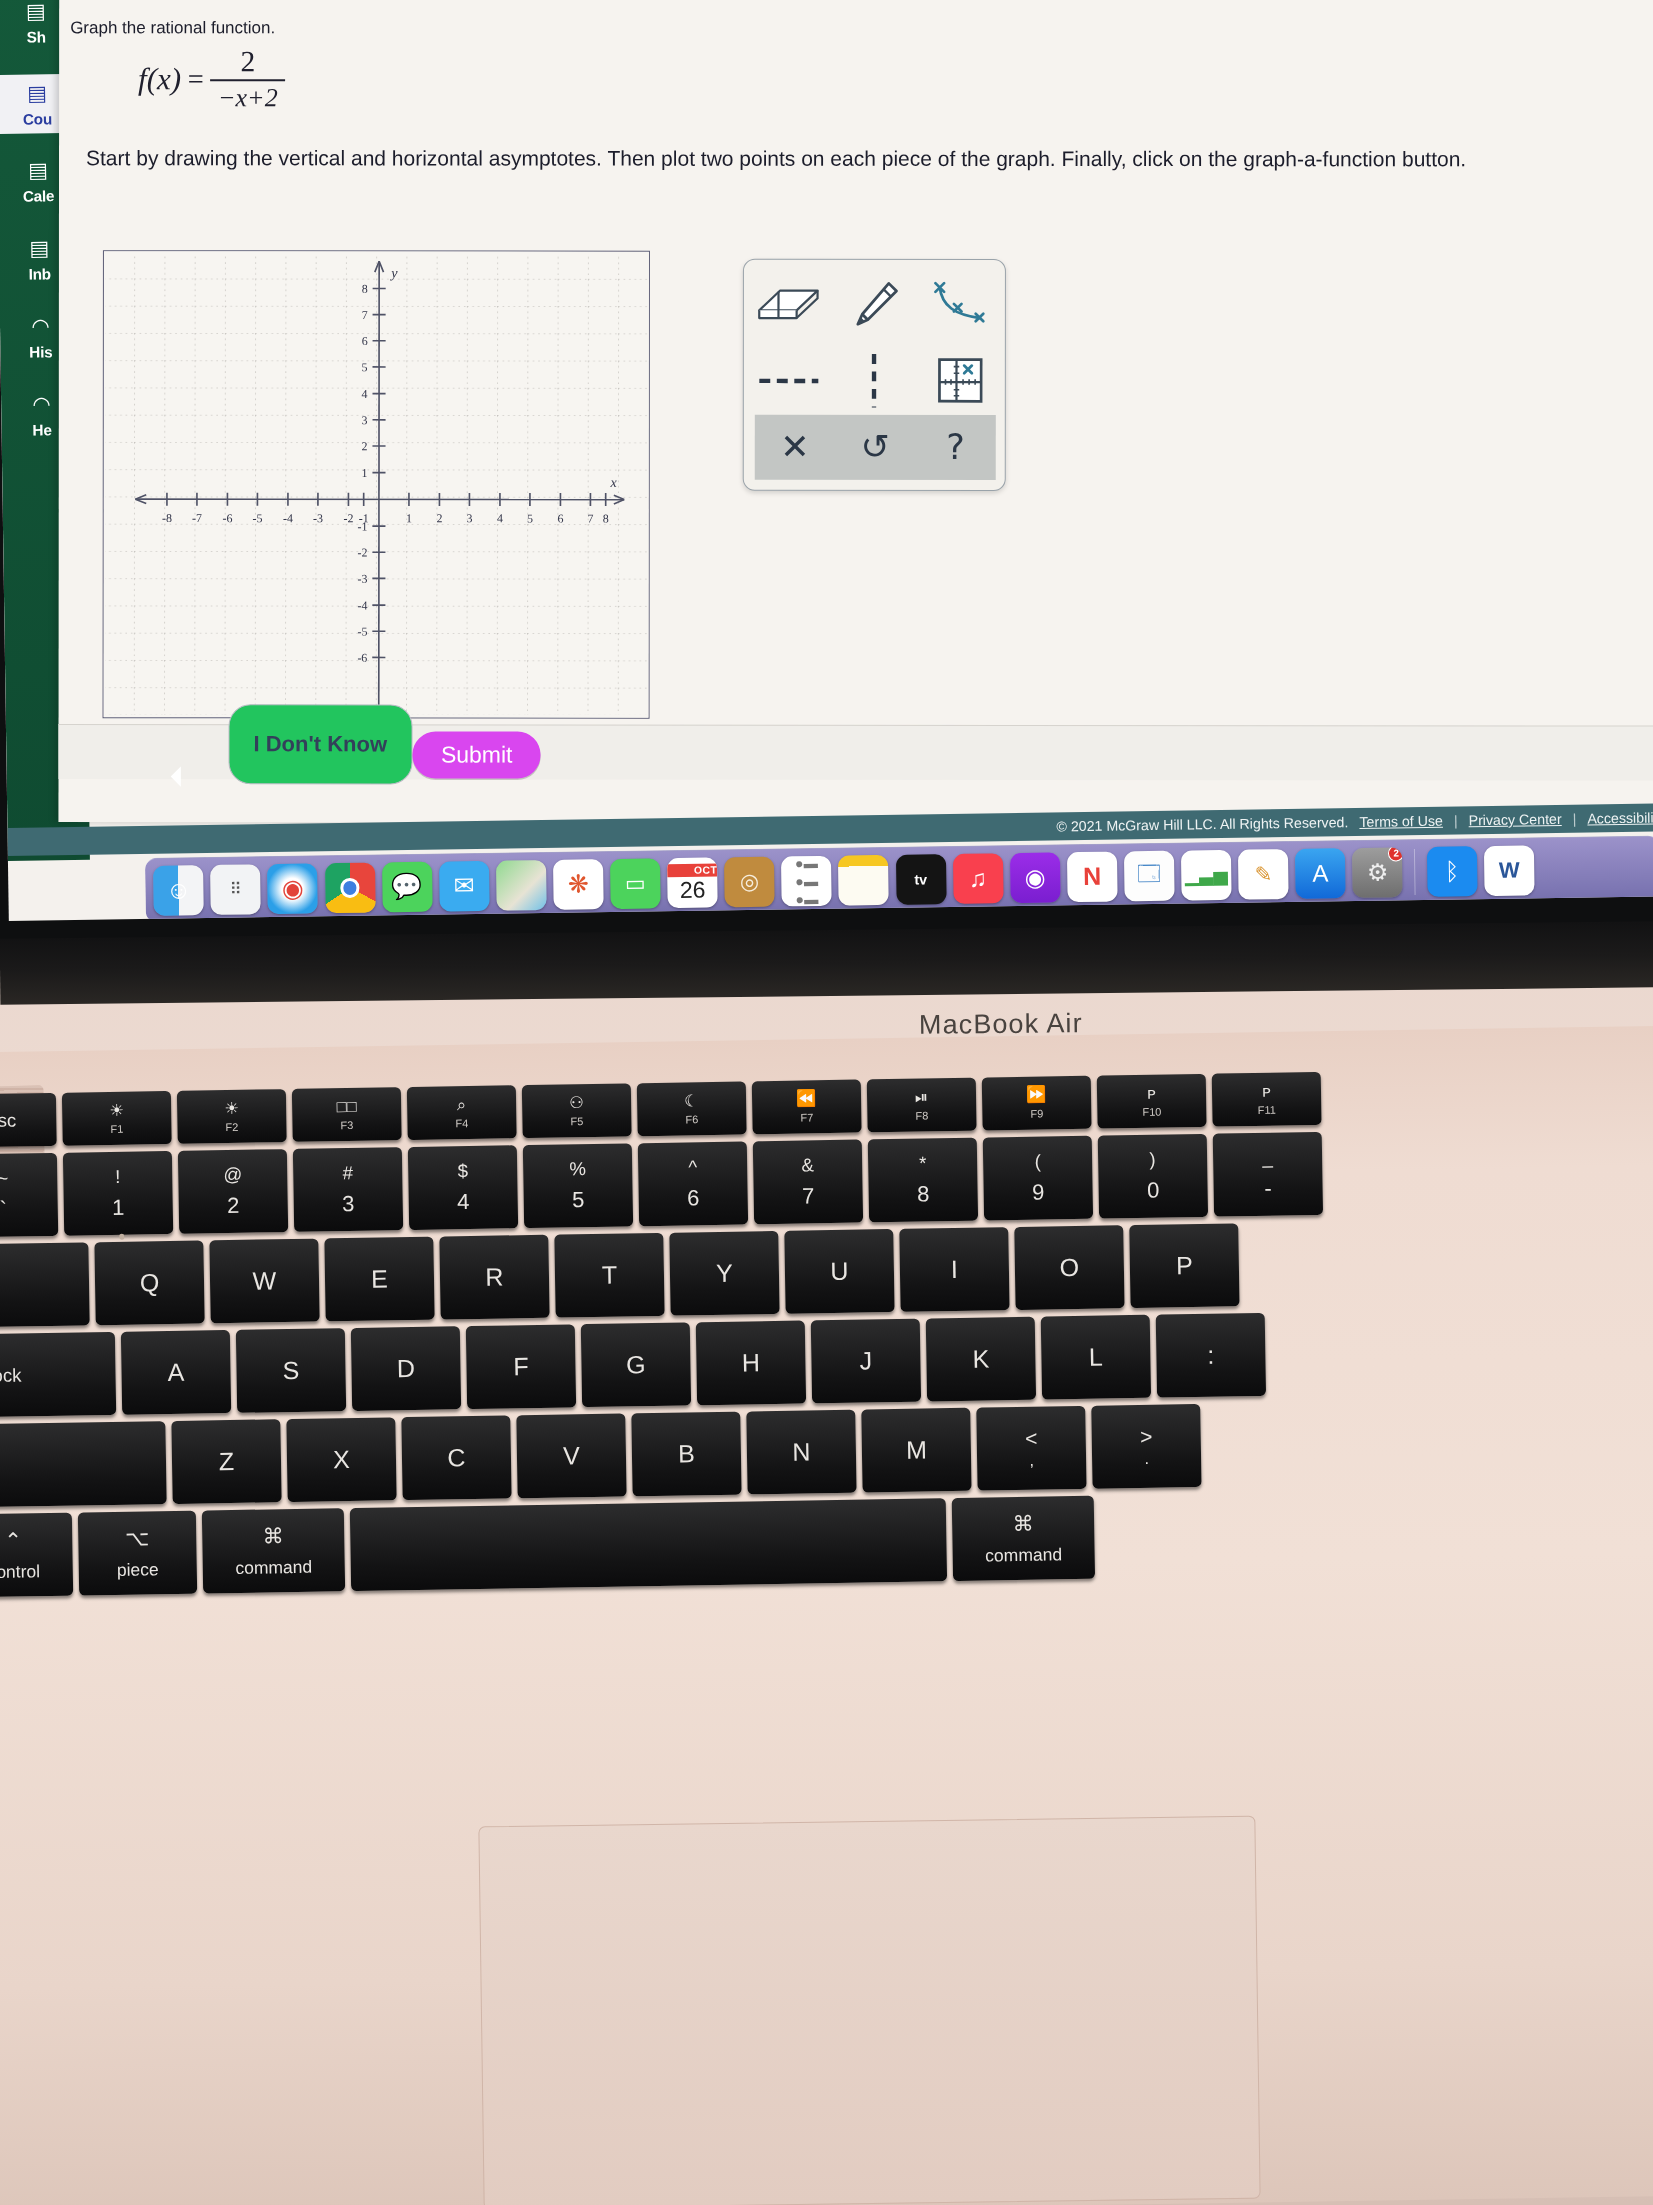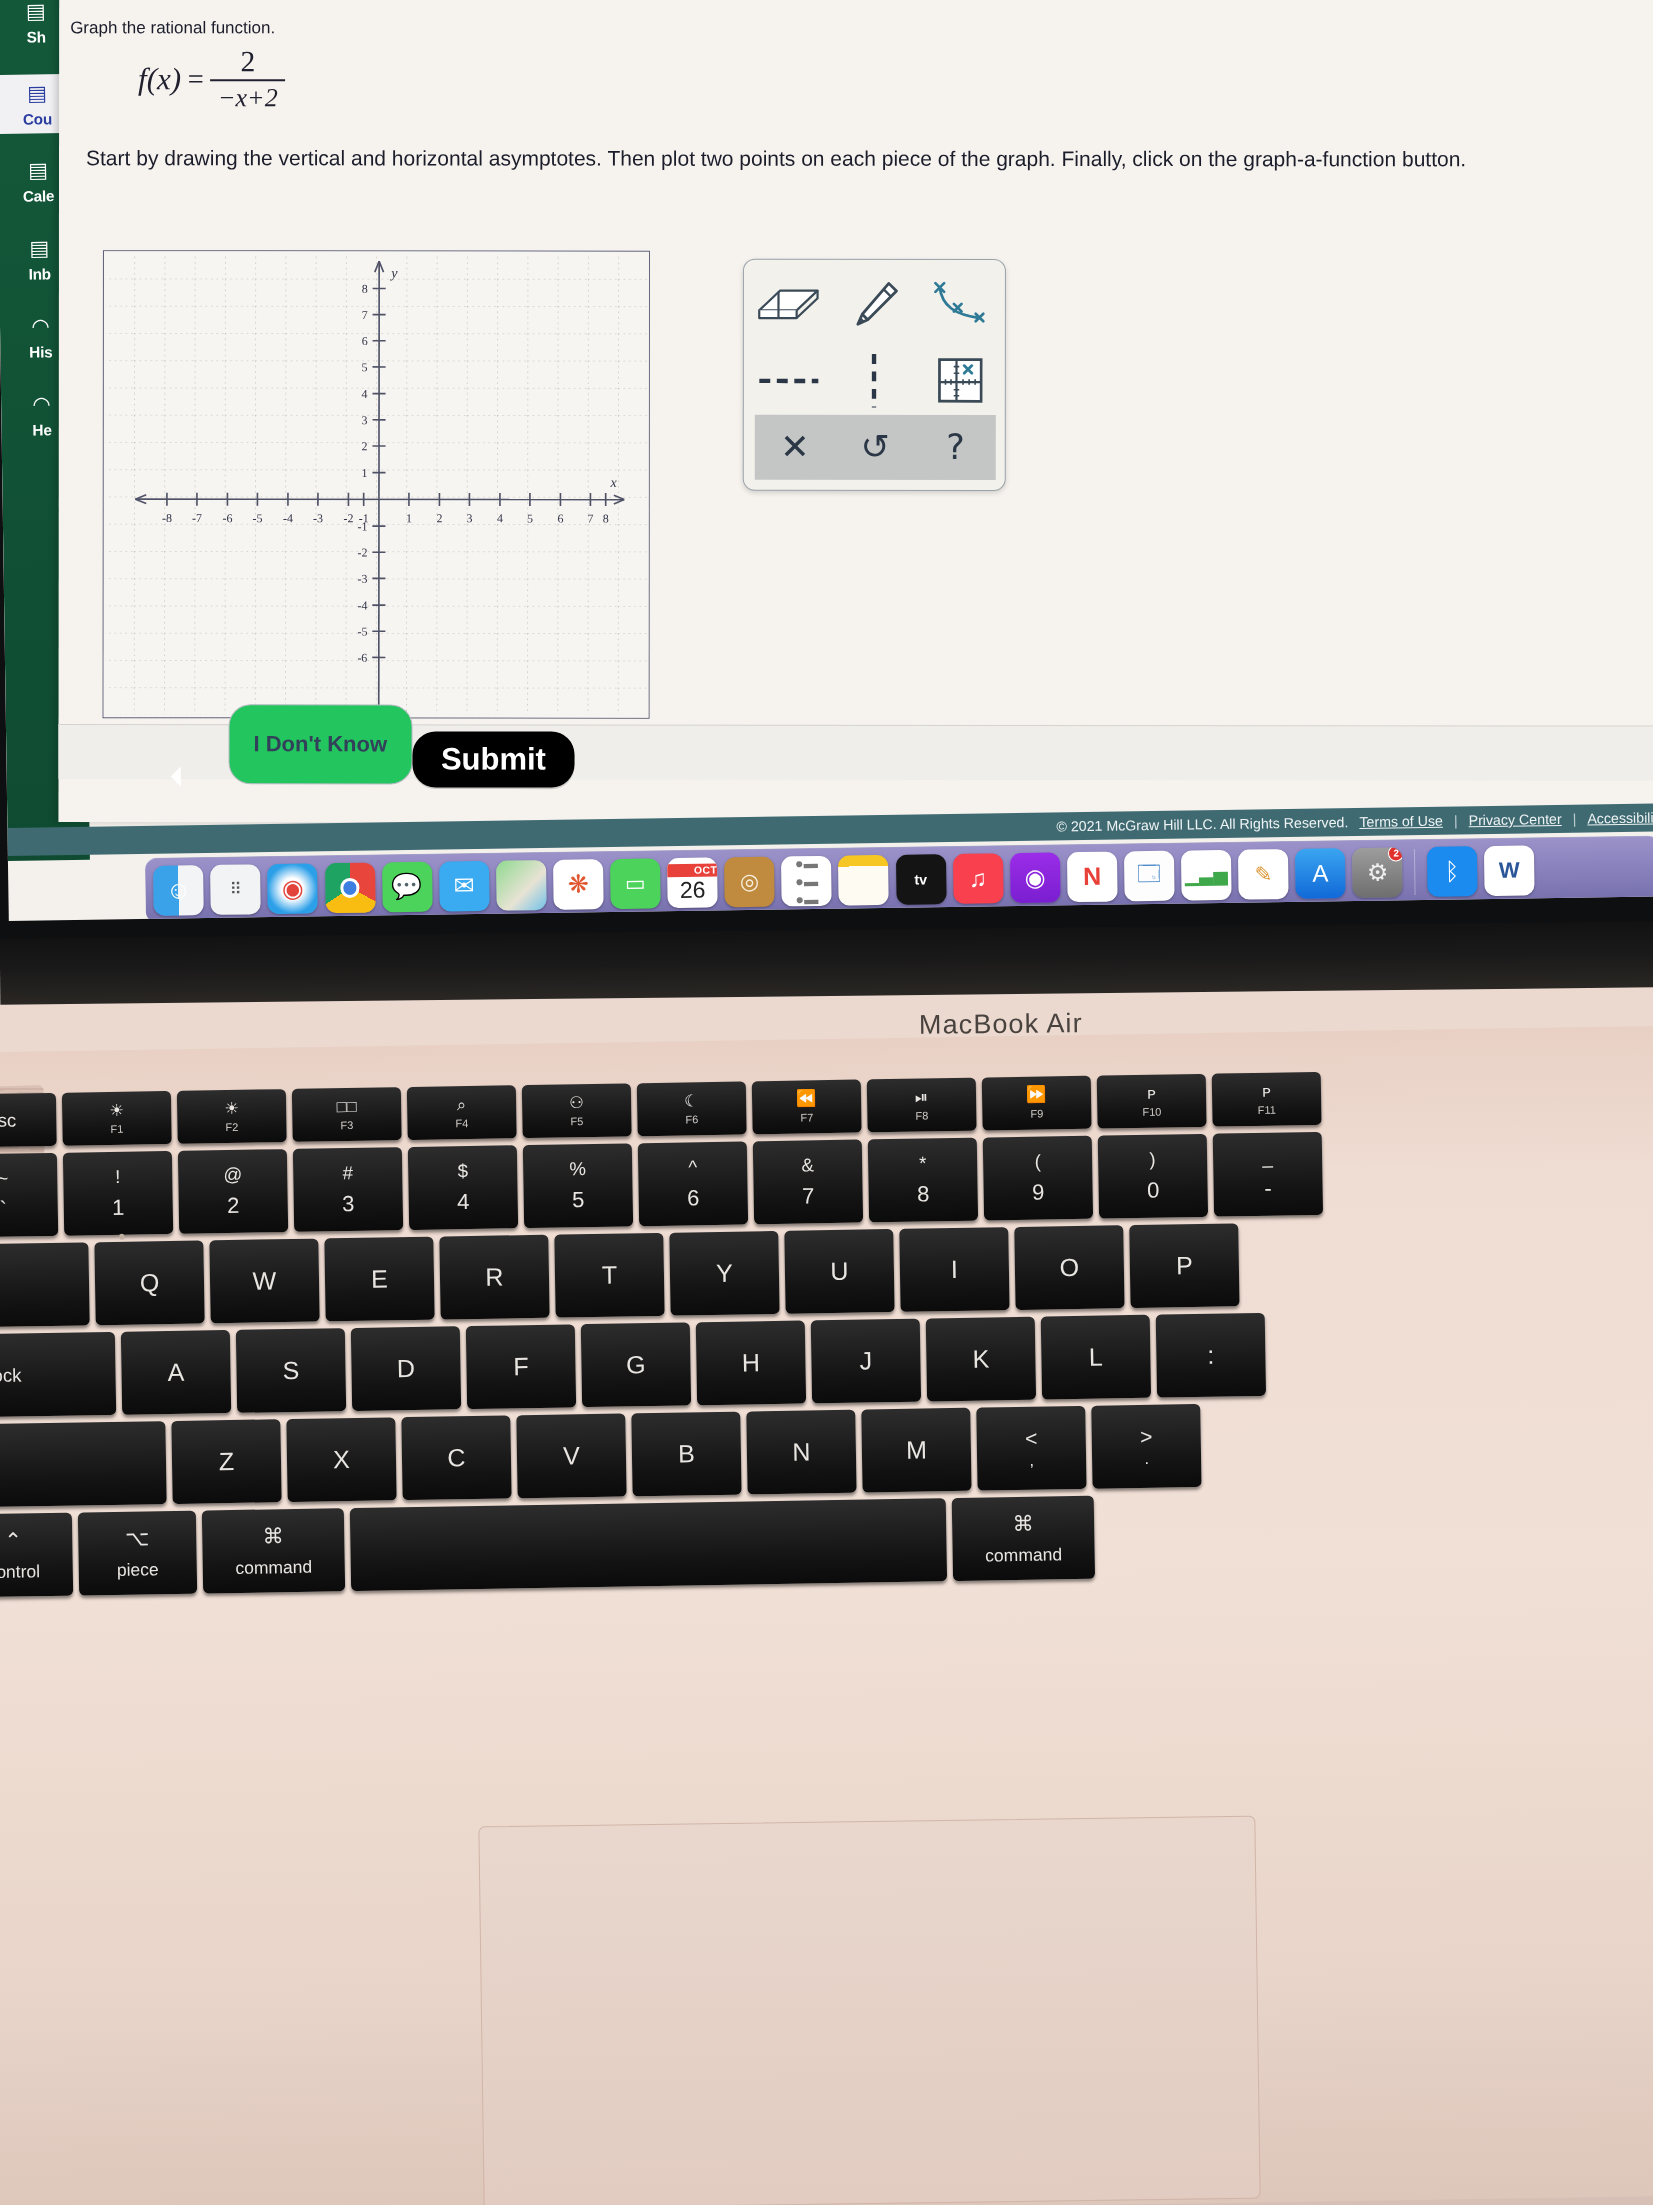--- a/index.html
+++ b/index.html
@@ -135,21 +135,21 @@
     background: #f0eeea; border-top:0.5px solid #d6d3ce;
   }
   .btn-idk {
     position:absolute; left: 170px; top: 768px;
     padding: 26px 24px; border:1.1px solid #b9bcc4; border-radius: 22px;
     background:#22c55e; color:#33405a; font-size: 22px; font-weight:600;
   }
   .btn-submit {
     position:absolute; left: 354px; top: 795px;
     padding: 9.8px 28.4px; border-radius: 23px;
-    background:#000000; color:#fff; font-size: 31px; font-weight:700;
+    background:#d946ef; color:#fff; font-size: 23px; font-weight:400;
     box-shadow: 0 1.6px 0 rgba(0,0,0,.18);
   }
   .collapse-arrow {
     position:absolute; left: 112px; top: 826px;
     font-size: 25px; color:#ffffff; font-weight:700;
   }
 
   
   .footer {
     position:absolute; left: 0; top: 853px; width: 1674px; height: 28.4px;

